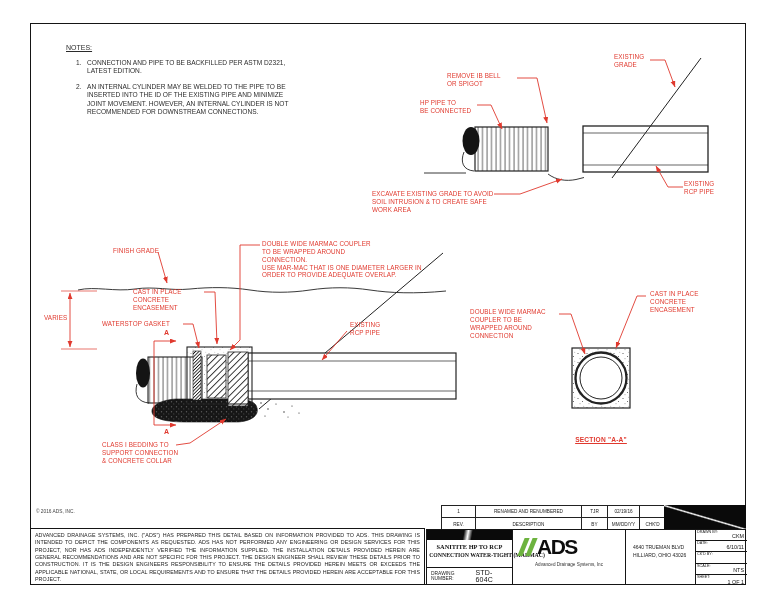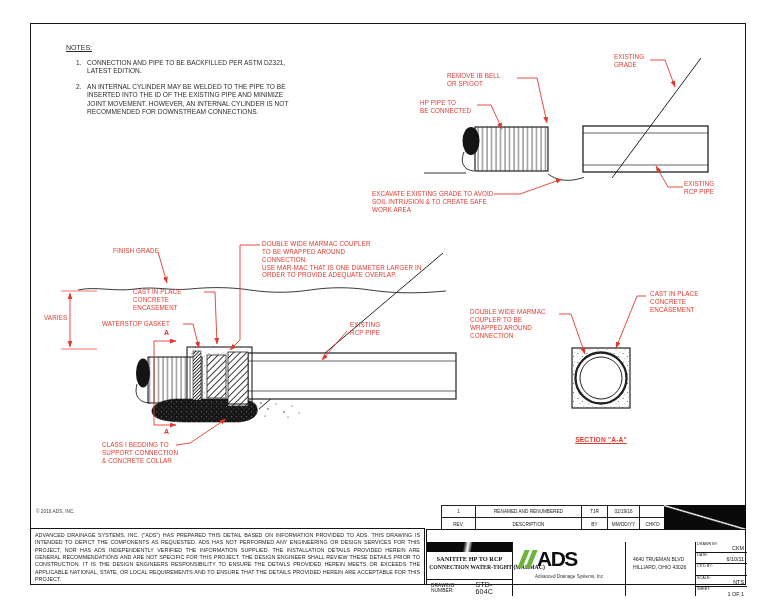--- a/index.html
+++ b/index.html
@@ -28,21 +28,21 @@
             border:1px solid #222;box-sizing:border-box;}
   #revtable .c{border-right:1px solid #222;border-bottom:1px solid #222;display:flex;align-items:center;
                justify-content:center;font-size:4.7px;color:#222;overflow:hidden;white-space:nowrap;}
   #revtable .c.last{border-right:none;}
   #revtable .c.hdr{border-bottom:none;}
   .xout{position:absolute;background:linear-gradient(to top right,#0a0a0a 46%,#fdfdfd 49%,#0a0a0a 52%);}
   #xout1{left:664px;top:505px;width:82px;height:24px;}
   
   #tblock{position:absolute;left:426px;top:529px;width:320px;height:56px;border:1px solid #151515;
           box-sizing:border-box;background:#fff;}
-  .tcell{position:absolute;top:12px;height:100%;box-sizing:border-box;border-right:1px solid #151515;}
+  .tcell{position:absolute;top:0;height:100%;box-sizing:border-box;border-right:1px solid #151515;}
   #tcell-title{left:0;width:86px;}
   #xout2{position:absolute;left:0;top:0;width:85px;height:10px;
          background:linear-gradient(100deg,#0a0a0a 43%,#fdfdfd 48%,#0a0a0a 53%);}
   .ttl{position:absolute;width:100%;text-align:center;font-family:"Liberation Serif",serif;
        font-weight:bold;color:#111;white-space:nowrap;transform-origin:center;}
   #ttl1{top:13px;font-size:6.4px;}
   #ttl2{top:21.5px;font-size:6.1px;transform:scaleX(.95);}
   #dnrow{position:absolute;left:0;bottom:0;width:100%;height:17px;border-top:1px solid #151515;
          box-sizing:border-box;display:flex;align-items:center;justify-content:space-between;padding:0 4px;}
   #dnlabel{font-size:4.9px;color:#222;}

